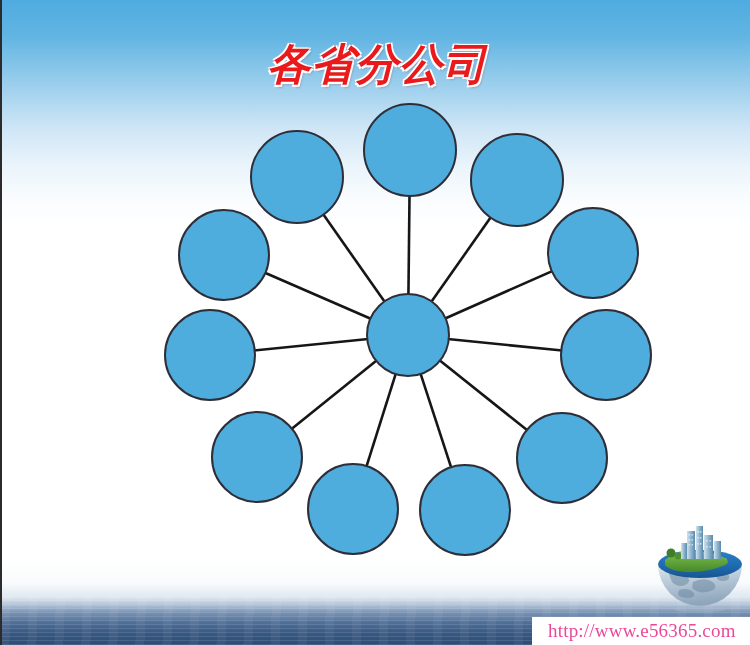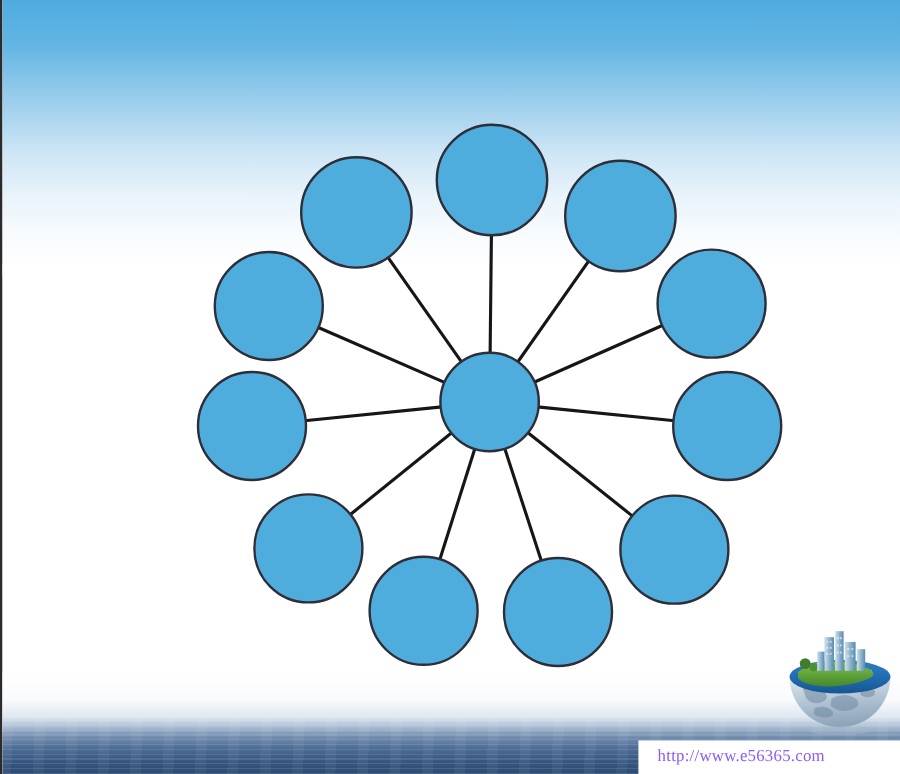--- a/index.html
+++ b/index.html
@@ -151,37 +151,38 @@
     width: 220px;
     height: 28px;
     background: #ffffff;
     display: flex;
     align-items: center;
     padding-left: 16px;
     box-sizing: border-box;
   }
   .watermark-text {
     font-family: "Liberation Serif", "DejaVu Serif", serif;
-    font-size: 14px;
-    color: #8b5cf6;
+    font-size: 19px;
+    color: #ec4899;
     white-space: nowrap;
     letter-spacing: .2px;
   }
 </style>
 </head>
 <body>
 
 <div id="slide">
 
   <div class="bg-sky"></div>
   <div class="bg-mid"></div>
   <div class="bg-water"></div>
   <div class="bg-water-ripples"></div>
 
   <div class="title-wrap">
+    <span class="title-text">各省分公司</span>
   </div>
 
   <div class="diagram">
     <svg width="750" height="645" viewBox="0 0 750 645" xmlns="http://www.w3.org/2000/svg">
       <g id="spoke-lines">
           <line class="spoke-line" x1="406.4324071646731" y1="295.00233726773604" x2="407.5135419397427" y2="194.99737057379699"></line>
           <line class="spoke-line" x1="429.0092771885685" y1="302.28038564928335" x2="489.11456316286046" y2="216.80956614455621"></line>
           <line class="spoke-line" x1="442.5687461295104" y1="318.79115036421706" x2="550.7743792575386" y2="270.82973459936125"></line>
           <line class="spoke-line" x1="445.7974875608999" y1="339.01994823847474" x2="560.22276368301" y2="350.5780569376778"></line>
           <line class="spoke-line" x1="437.25454272555265" y1="359.9630438652141" x2="525.6200030018921" y2="430.54065174826445"></line>

